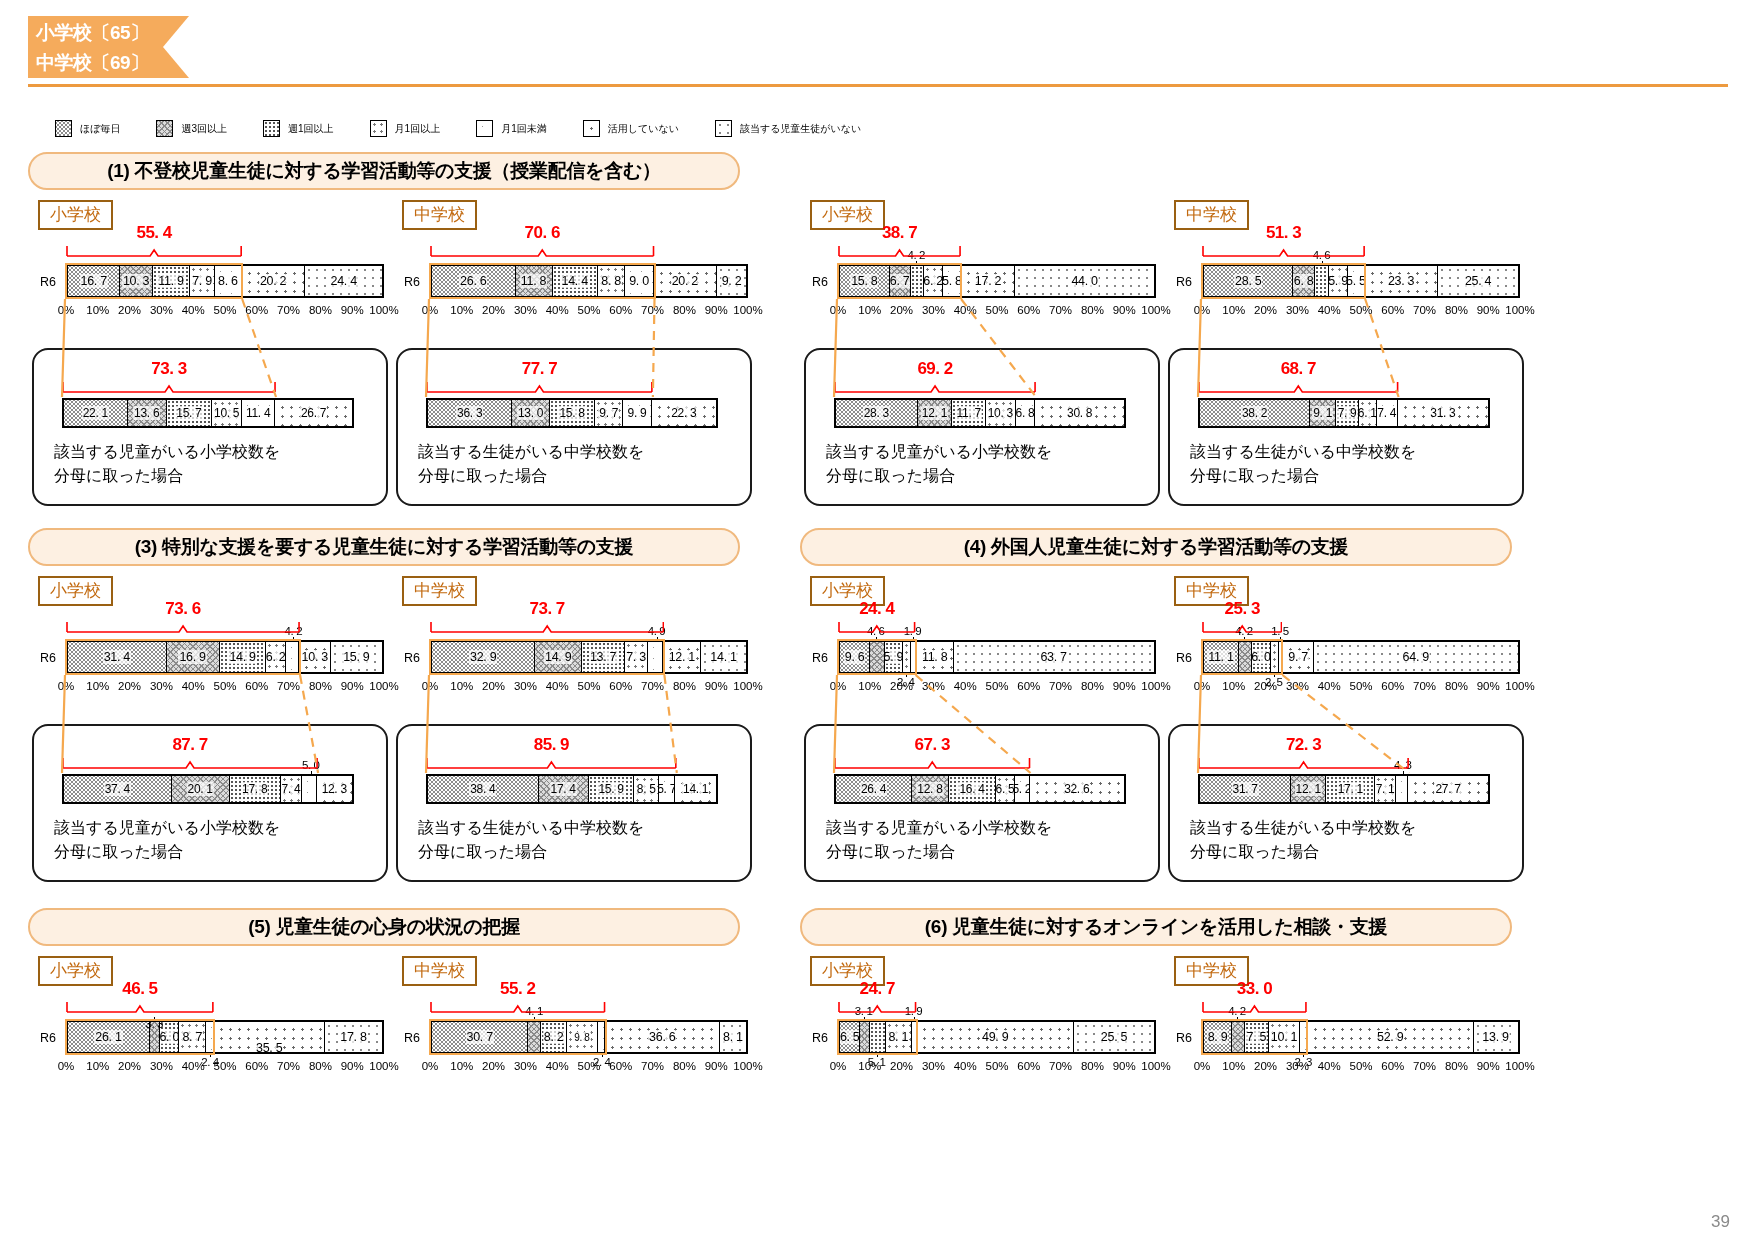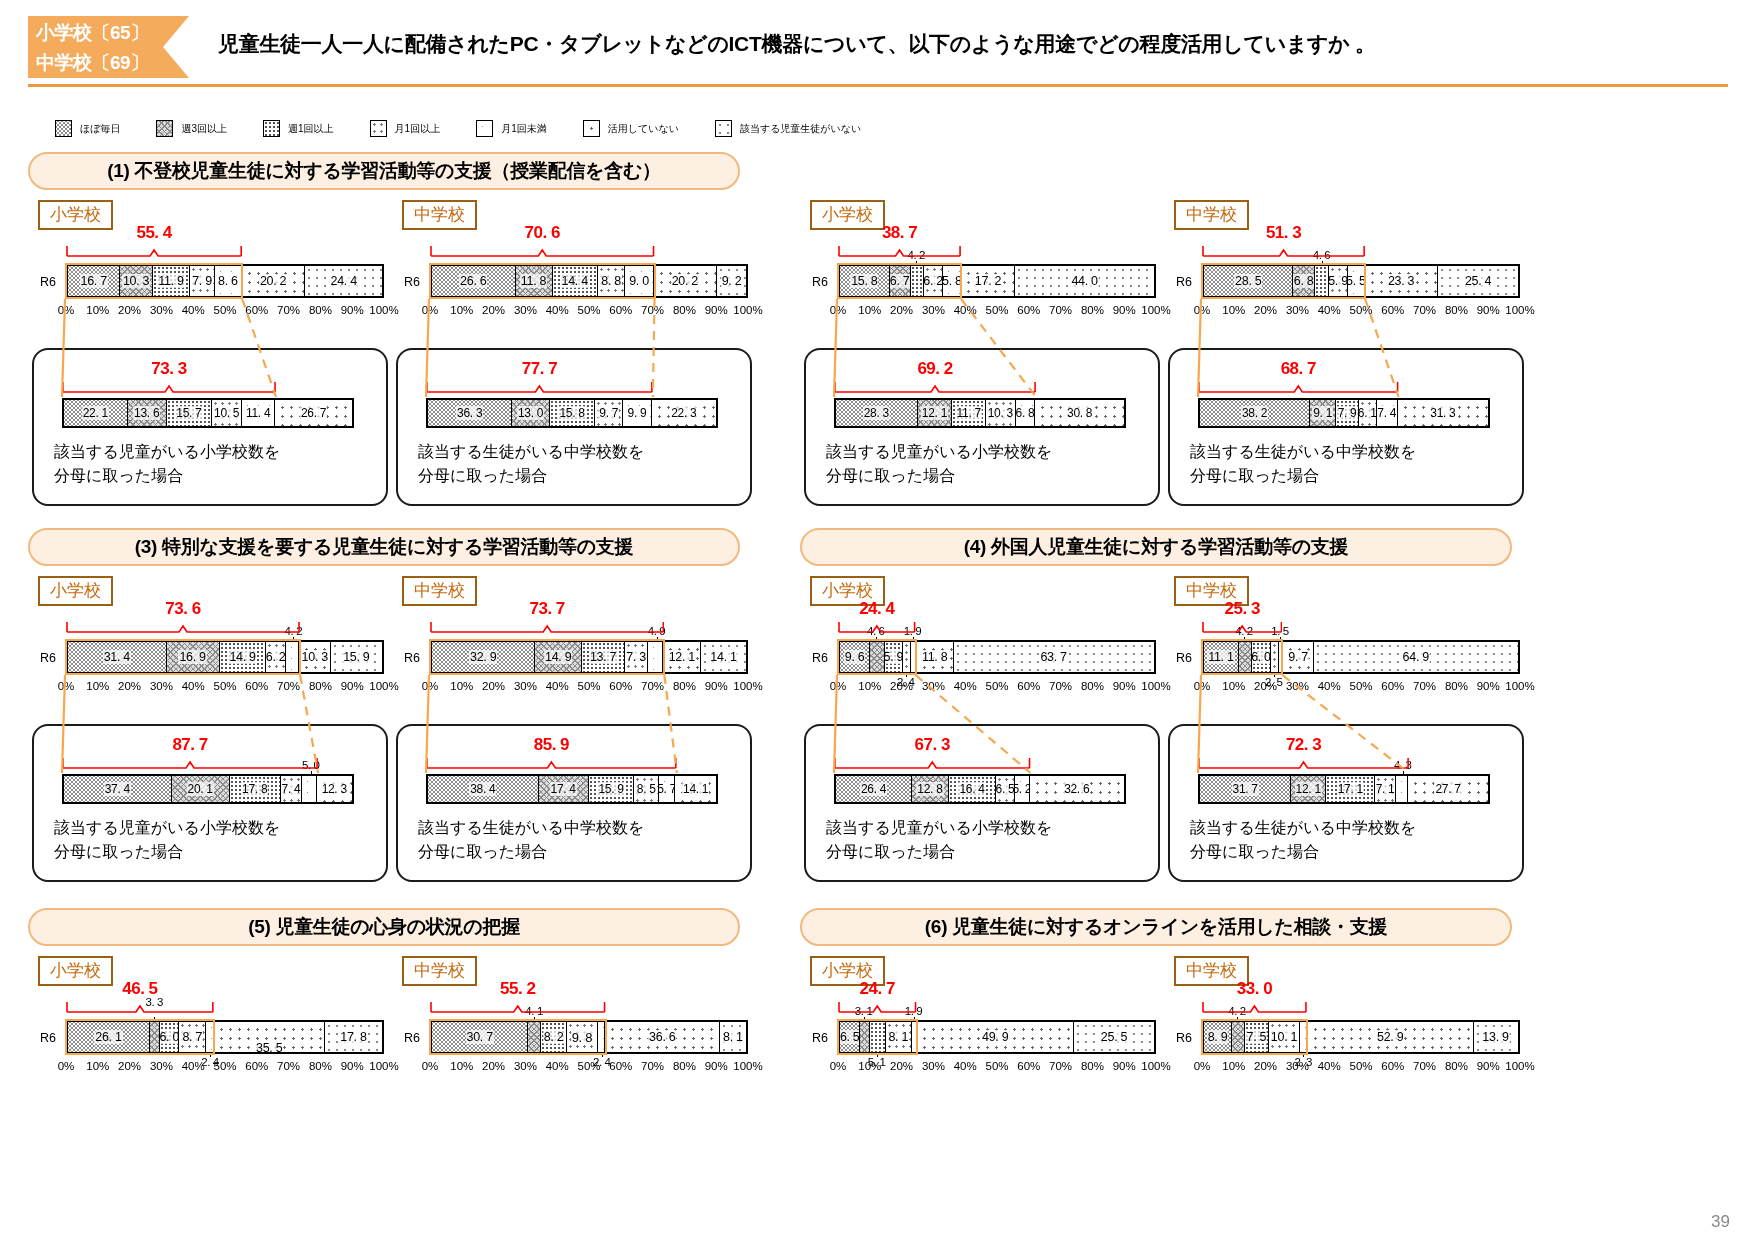--- a/index.html
+++ b/index.html
@@ -167,21 +167,20 @@
 </style>
 </head>
 <body>
 
 <div class="header-wrap">
   <div class="header-tag">
     <div>小学校〔65〕</div>
     <div>中学校〔69〕</div>
   </div>
   <div class="header-tag-arrow"></div>
-  <div class="header-title">児童生徒一人一人に配備されたPC・タブレットなどのICT機器について、以下のような用途でどの程度活用していますか 。</div>
   <div class="header-rule"></div>
 </div>
 
 <div class="legend" id="legend-root">
     <div class="legend-item">
       <div class="legend-swatch p1"></div>
       <div class="legend-label">ほぼ毎日</div>
     </div>
     <div class="legend-item">
       <div class="legend-swatch p2"></div>
@@ -829,21 +828,21 @@
           <span style="font-size: 12.5px;">8. 7</span>
         </div>
         <div class="seg p5" style="width: 2.4%;"></div>
         <div class="seg p6" style="width: 35.5%;">
           <span style="font-size: 12.5px; margin-top: 22px;">35. 5</span>
         </div>
         <div class="seg p7" style="width: 17.8%;">
           <span style="font-size: 12.5px;">17. 8</span>
         </div>
       </div>
-      <div class="ext-lab" style="left: 126.245px; top: 88px; transform: translateX(-50%);">3. 3</div>
+      <div class="ext-lab" style="left: 126.245px; top: 110px; transform: translateX(-50%);">3. 3</div>
       <div class="leader" style="left: 126.245px; width: 1px; top: 109px; height: 4px;"></div>
       <div class="ext-lab" style="left: 182.054px; top: 148px; transform: translateX(-50%);">2. 4</div>
       <div class="leader" style="left: 182.054px; width: 1px; top: 146px; height: 3px;"></div>
       <svg width="147.87" height="16" style="position: absolute; left: 38px; top: 92px;">
         <path d="M1,2 L1,12 M1,12 L69.935,12 L73.935,6 L77.935,12 L146.87,12 M146.87,12 L146.87,2" stroke="#ff0000" stroke-width="1.6" fill="none"></path>
       </svg>
       <div class="total-val" style="left: 111.935px; top: 71px;">46. 5</div>
       <div style="position: absolute; left: 37px; top: 111px; width: 149.87px; height: 36px; border: 2.2px solid rgb(245, 168, 78); pointer-events: none;"></div>
       <div class="axis" style="left: 38px; top: 152px; width: 318px; height: 16px;">
         <div style="left: 0px;">0%</div>
@@ -862,21 +861,21 @@
       <div class="r6label" style="left: 376px; top: 123px;">R6</div>
       <div class="barframe" style="left: 402px; top: 112px; width: 318px; height: 34px;">
         <div class="seg p1" style="width: 30.7%; text-align: center;">
           <span style="font-size: 12.5px;">30. 7</span>
         </div>
         <div class="seg p2" style="width: 4.1%;"></div>
         <div class="seg p3" style="width: 8.2%;">
           <span style="font-size: 12.5px;">8. 2</span>
         </div>
         <div class="seg p4" style="width: 9.8%;">
-          <span style="font-size: 13px;">9. 8</span>
+          <span style="font-size: 10px;">9. 8</span>
         </div>
         <div class="seg p5" style="width: 2.4%;"></div>
         <div class="seg p6" style="width: 36.6%;">
           <span style="font-size: 12.5px;">36. 6</span>
         </div>
         <div class="seg p7" style="width: 8.1%;">
           <span style="font-size: 12.5px;">8. 1</span>
         </div>
       </div>
       <div class="ext-lab" style="left: 506.145px; top: 97px; transform: translateX(-50%);">4. 1</div>

